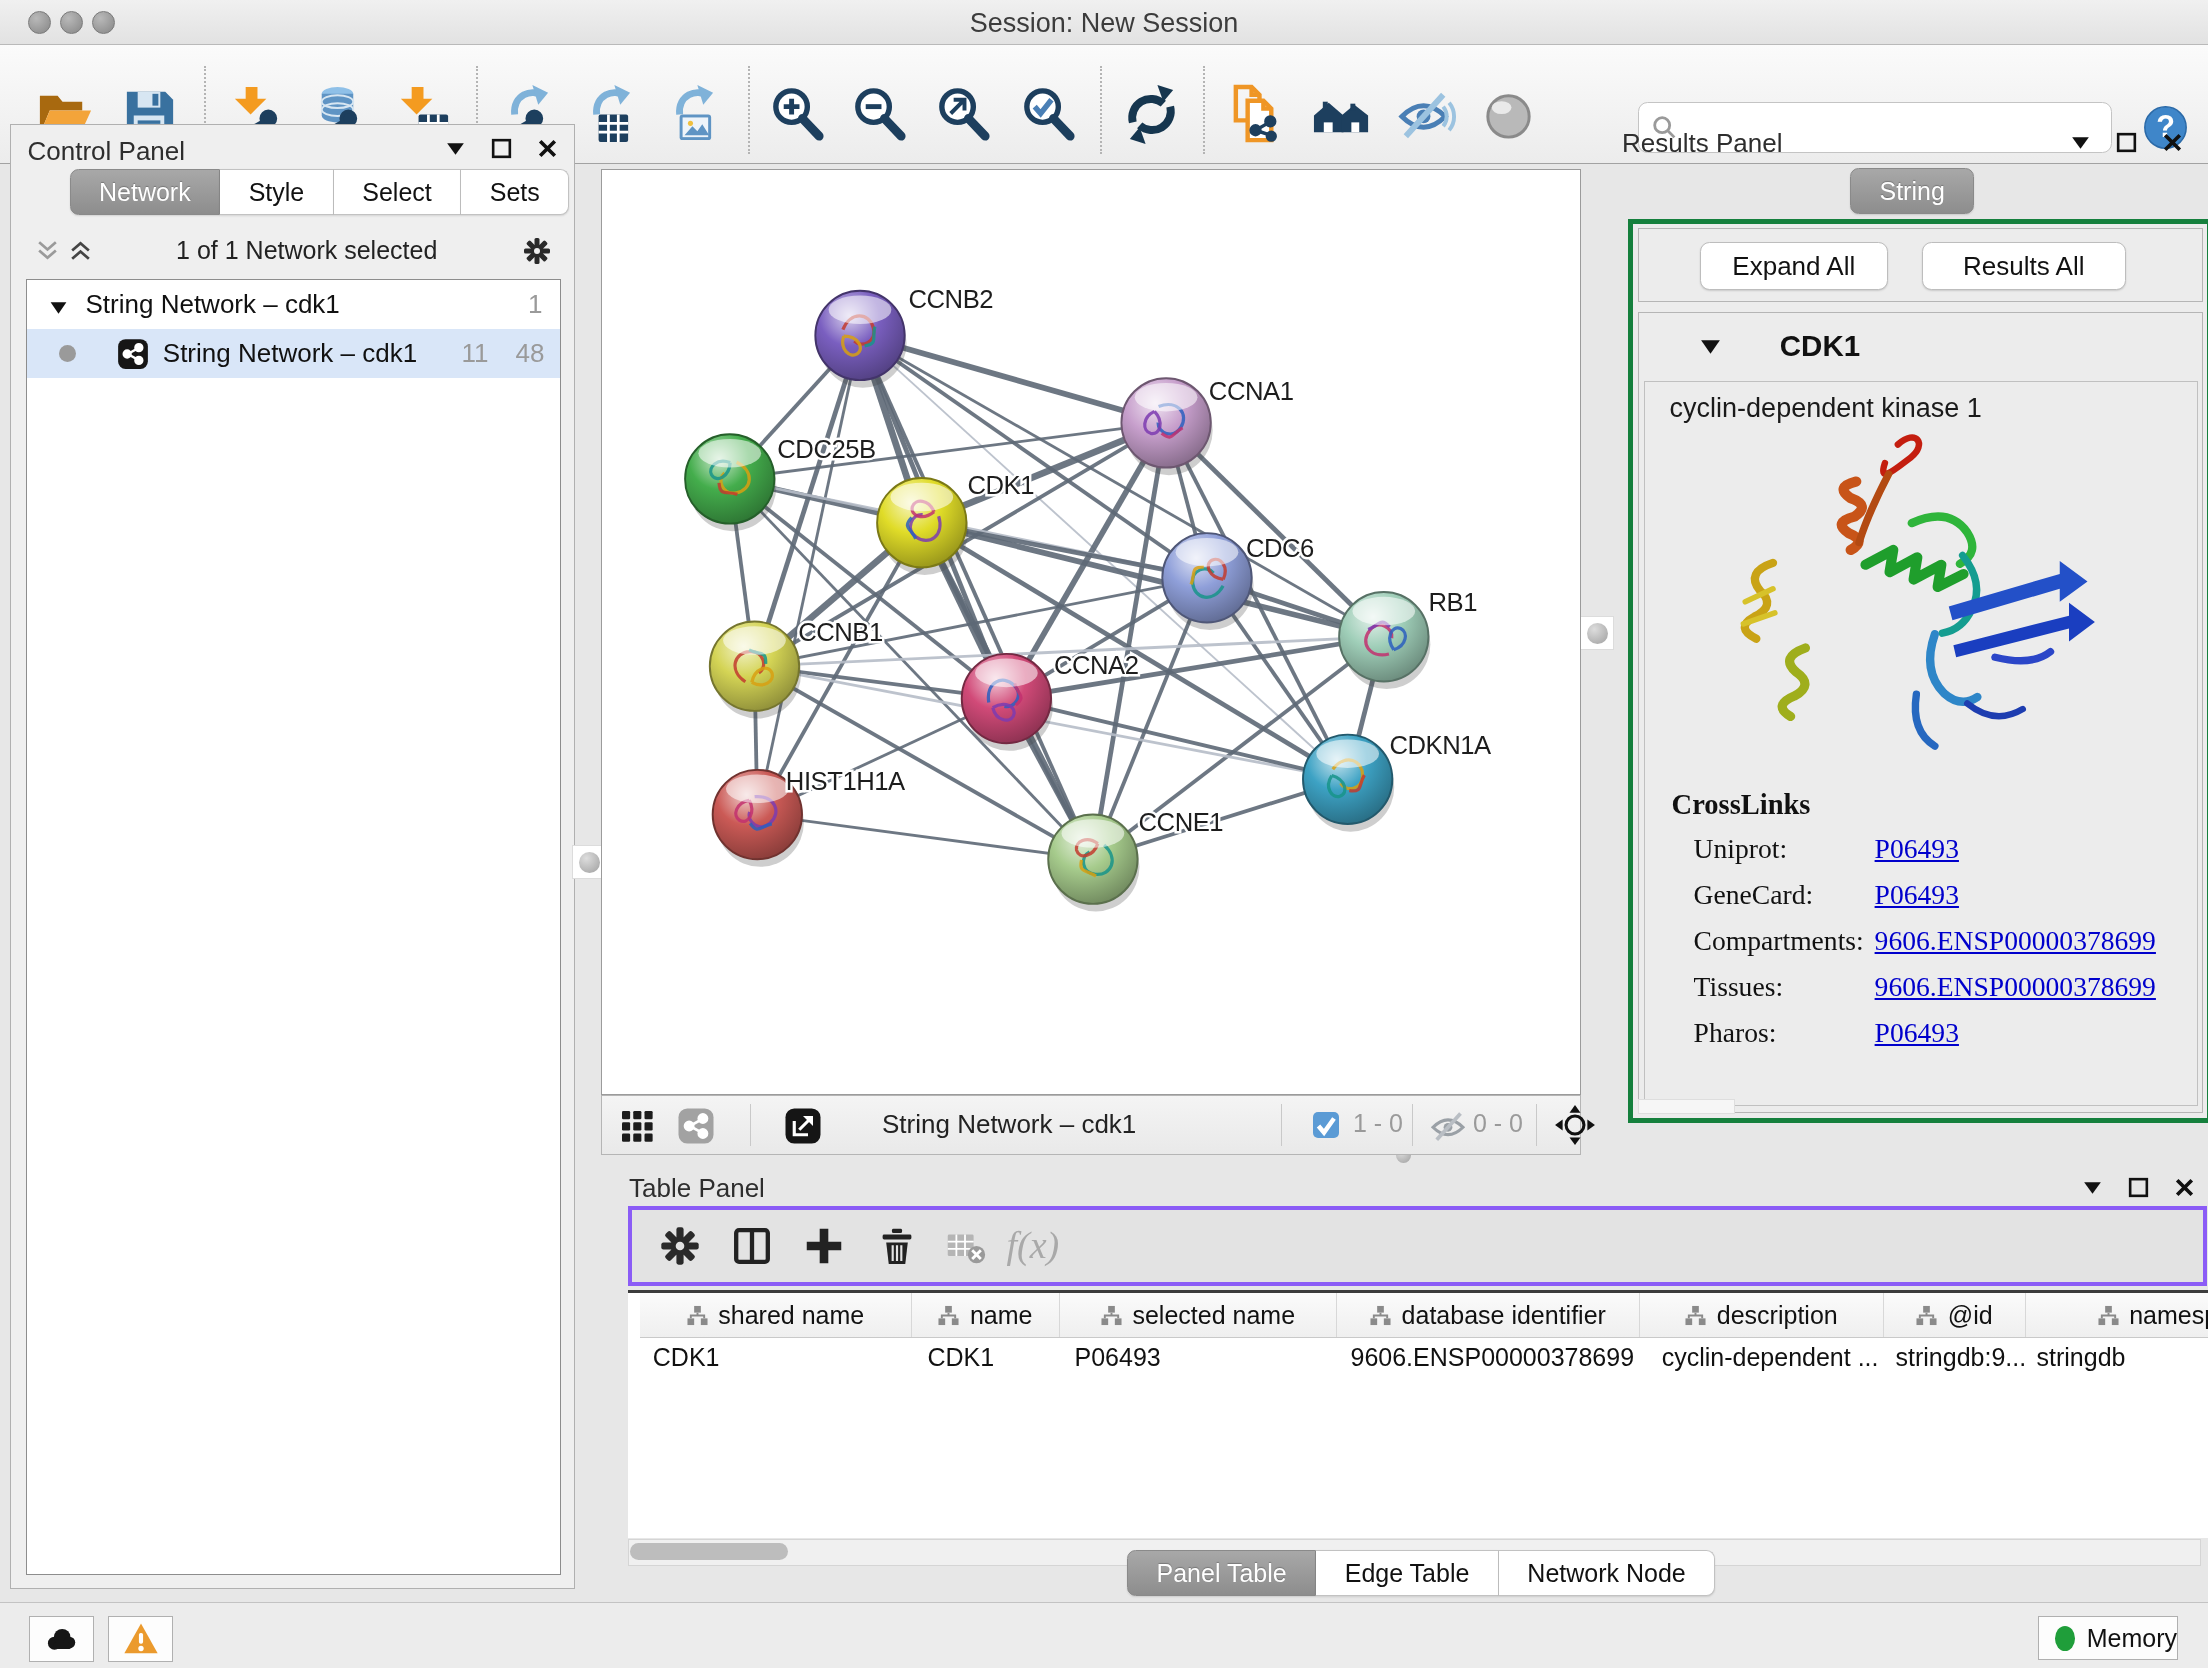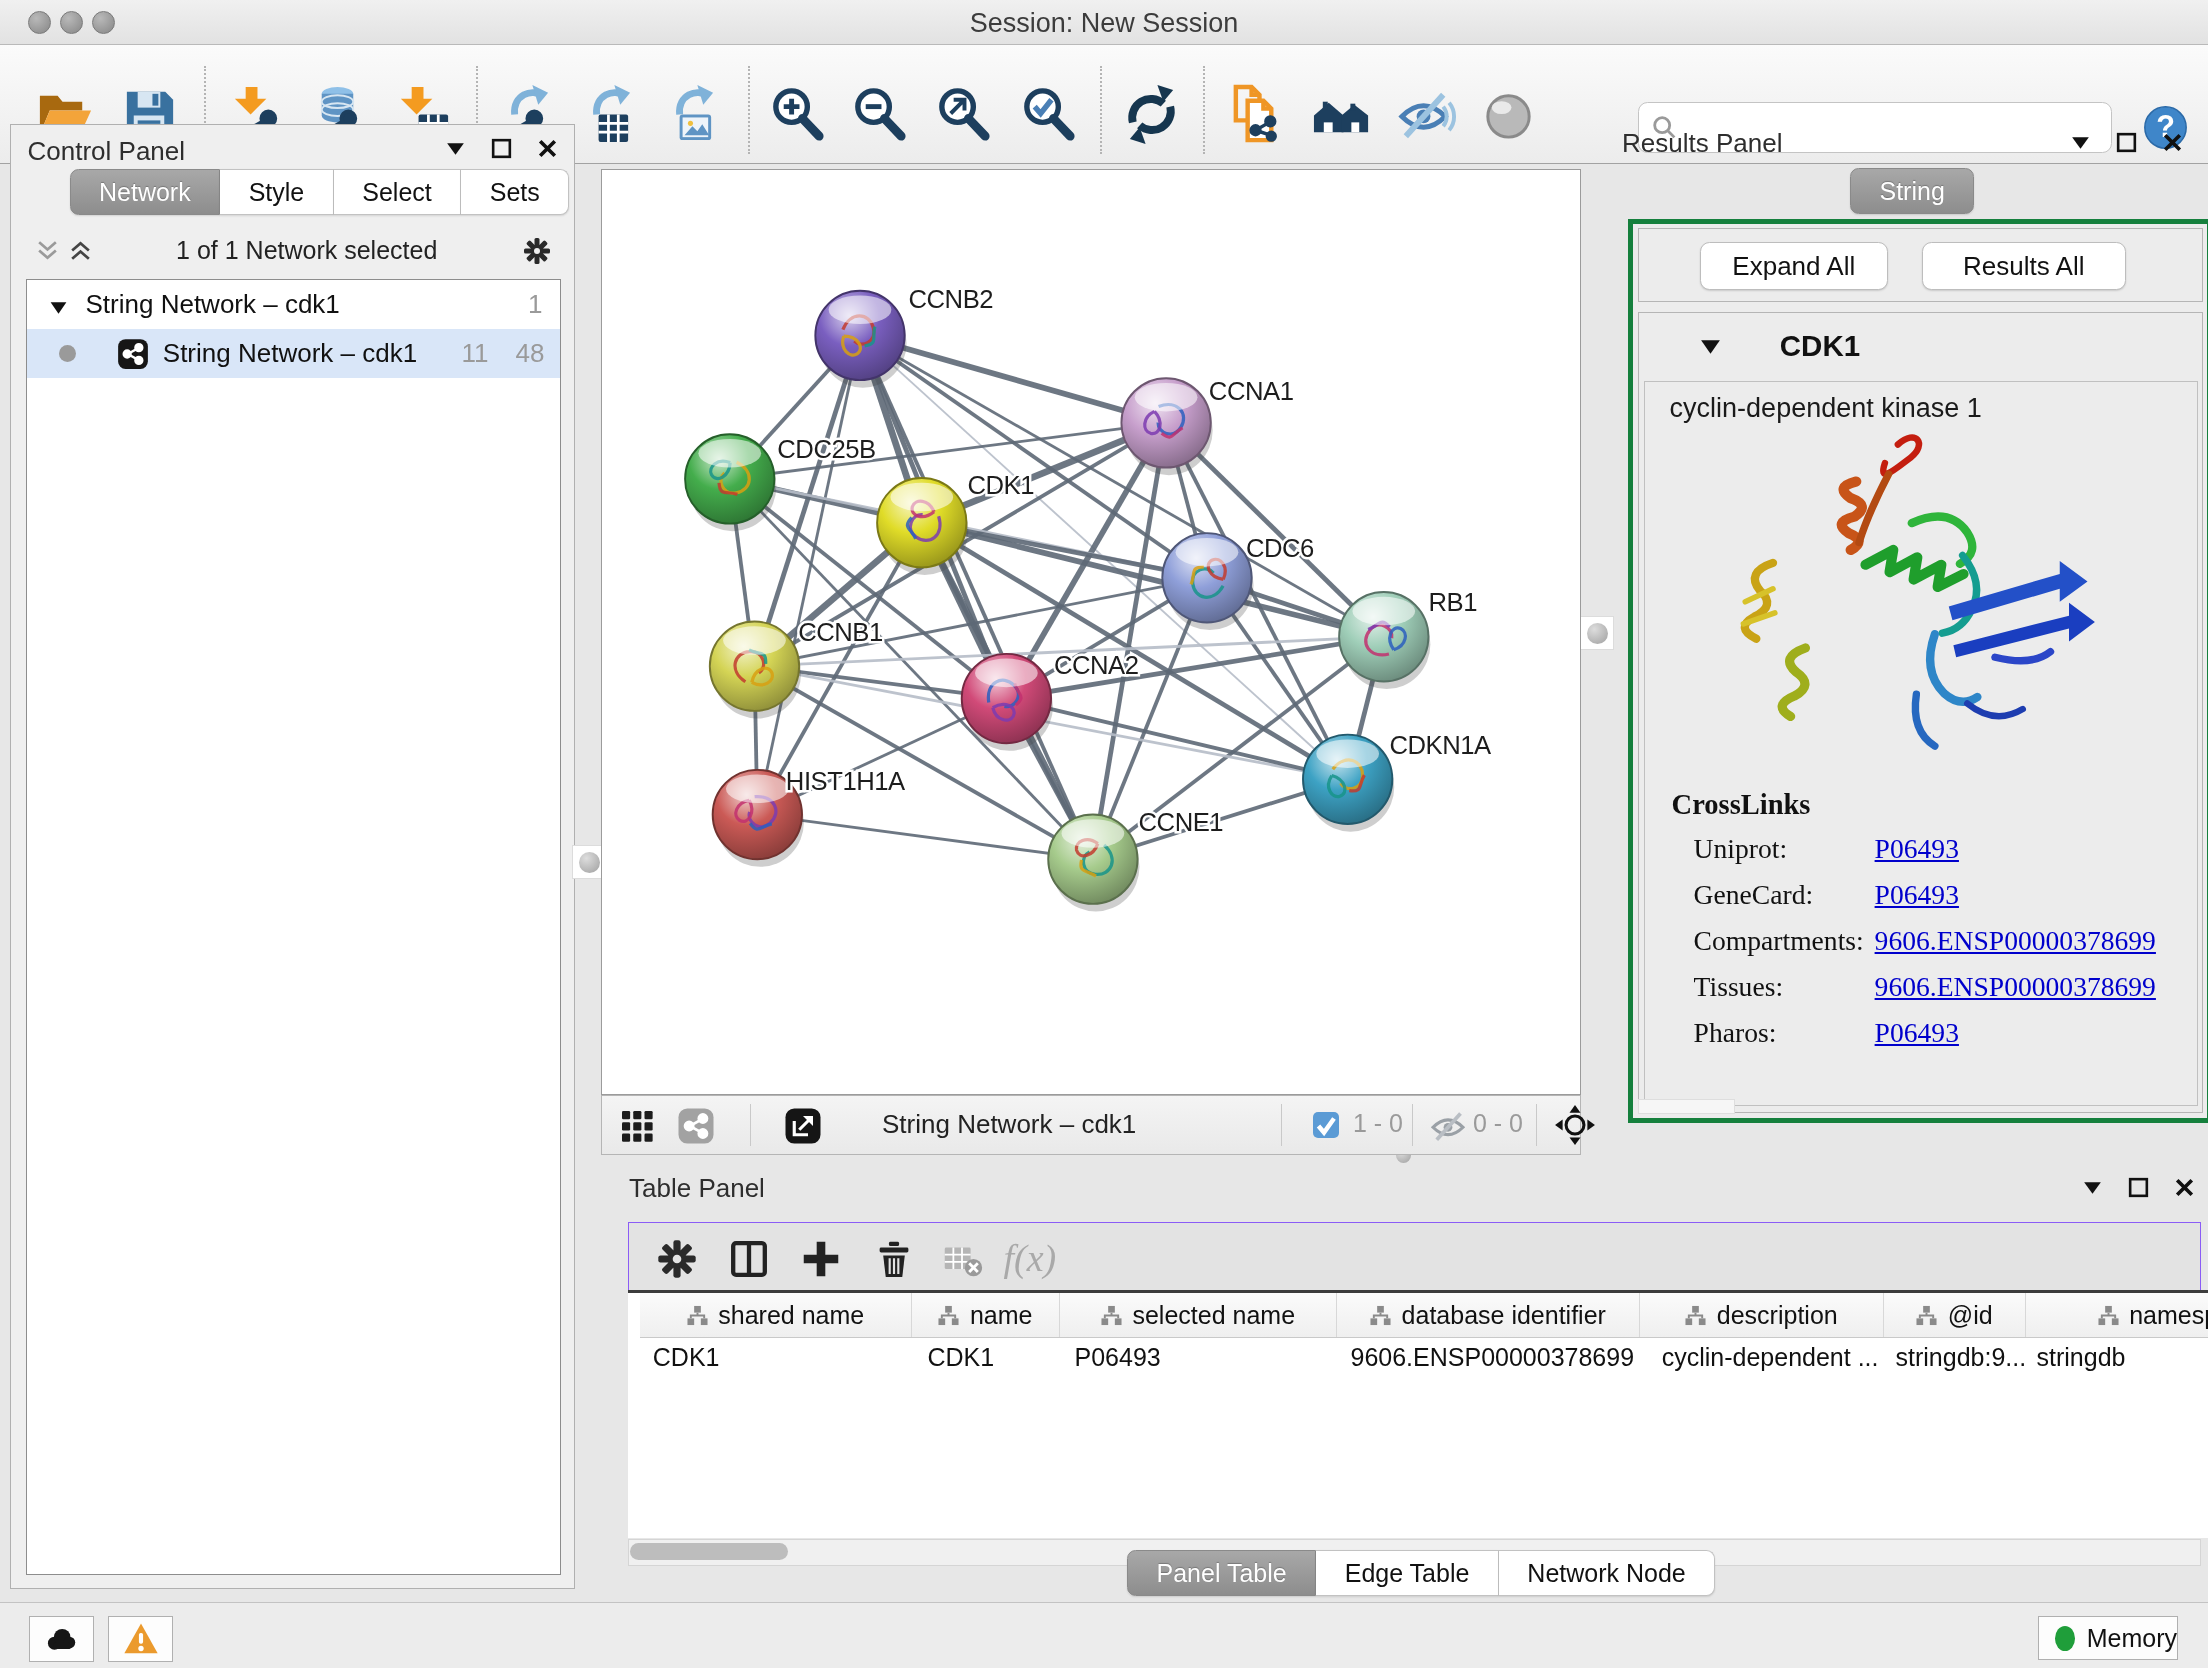--- a/index.html
+++ b/index.html
@@ -90,22 +90,22 @@
     border:1px solid #c0c0c0;background:#ececec;}
   .gene-name{font-size:29.5px;font-weight:bold;color:#111;}
   .gene-desc{font-size:27px;color:#1a1a1a;}
   .xl-head{font-family:"Liberation Serif",serif;font-weight:bold;font-size:28.5px;color:#111;}
   .xl-row{font-family:"Liberation Serif",serif;font-size:27.6px;color:#111;height:46px;}
   .xl-label{display:inline-block;width:181px;}
   .xl-link{color:#0000cc;text-decoration:underline;cursor:pointer;}
 
   
   .tbl-region{position:absolute;left:599px;top:1165px;width:1609px;height:438px;}
-  .tbl-toolbar{position:absolute;left:28.5px;top:57px;width:1571px;height:72px;
-    background:#e3e3e3;border:1px solid #8b5cf6;}
+  .tbl-toolbar{position:absolute;left:28.5px;top:41px;width:1571px;height:72px;
+    background:#e3e3e3;border:4px solid #8b5cf6;}
   .tt-ic{position:absolute;top:13.3px;width:46px;height:46px;cursor:pointer;}
   .tt-ic svg{width:46px;height:46px;}
   .tbl-box{position:absolute;left:28.5px;top:125px;width:1571px;height:245px;background:#fff;
     border-top:3.8px solid #3c3c3c;overflow:hidden;padding-left:12px;}
   .thead{display:flex;height:44px;background:linear-gradient(#fbfbfb,#efefef);
     border-bottom:1px solid #c9c9c9;}
   .th{display:flex;align-items:center;justify-content:center;gap:9.5px;font-size:25px;color:#111;
     border-right:1px solid #d8d8d8;flex:0 0 auto;cursor:pointer;}
   .trow{display:flex;height:38px;}
   .td{font-size:25px;color:#111;flex:0 0 auto;padding-top:4.8px;box-sizing:border-box;}

